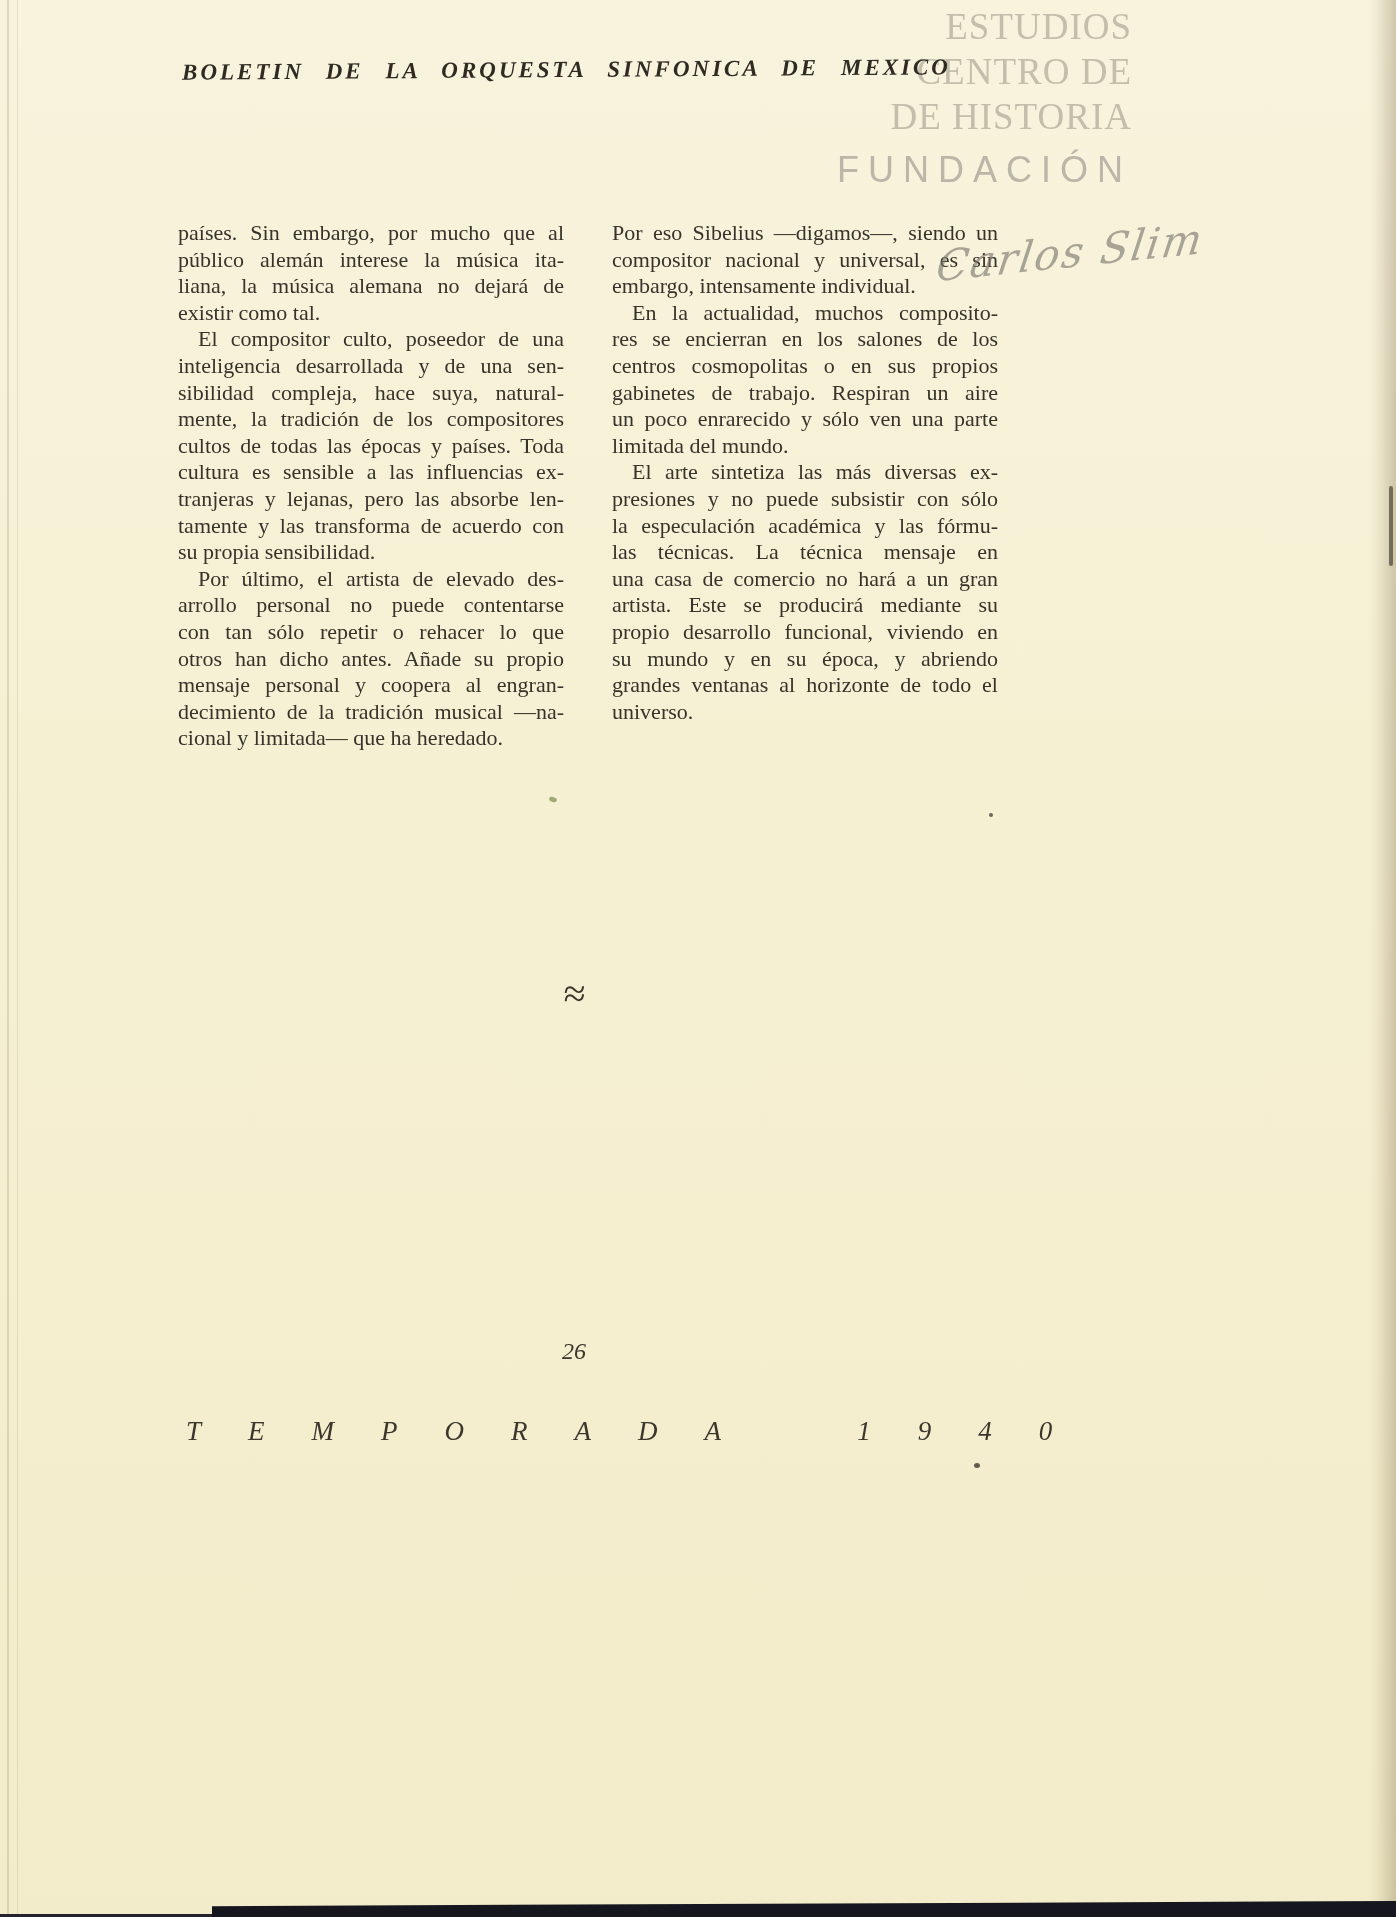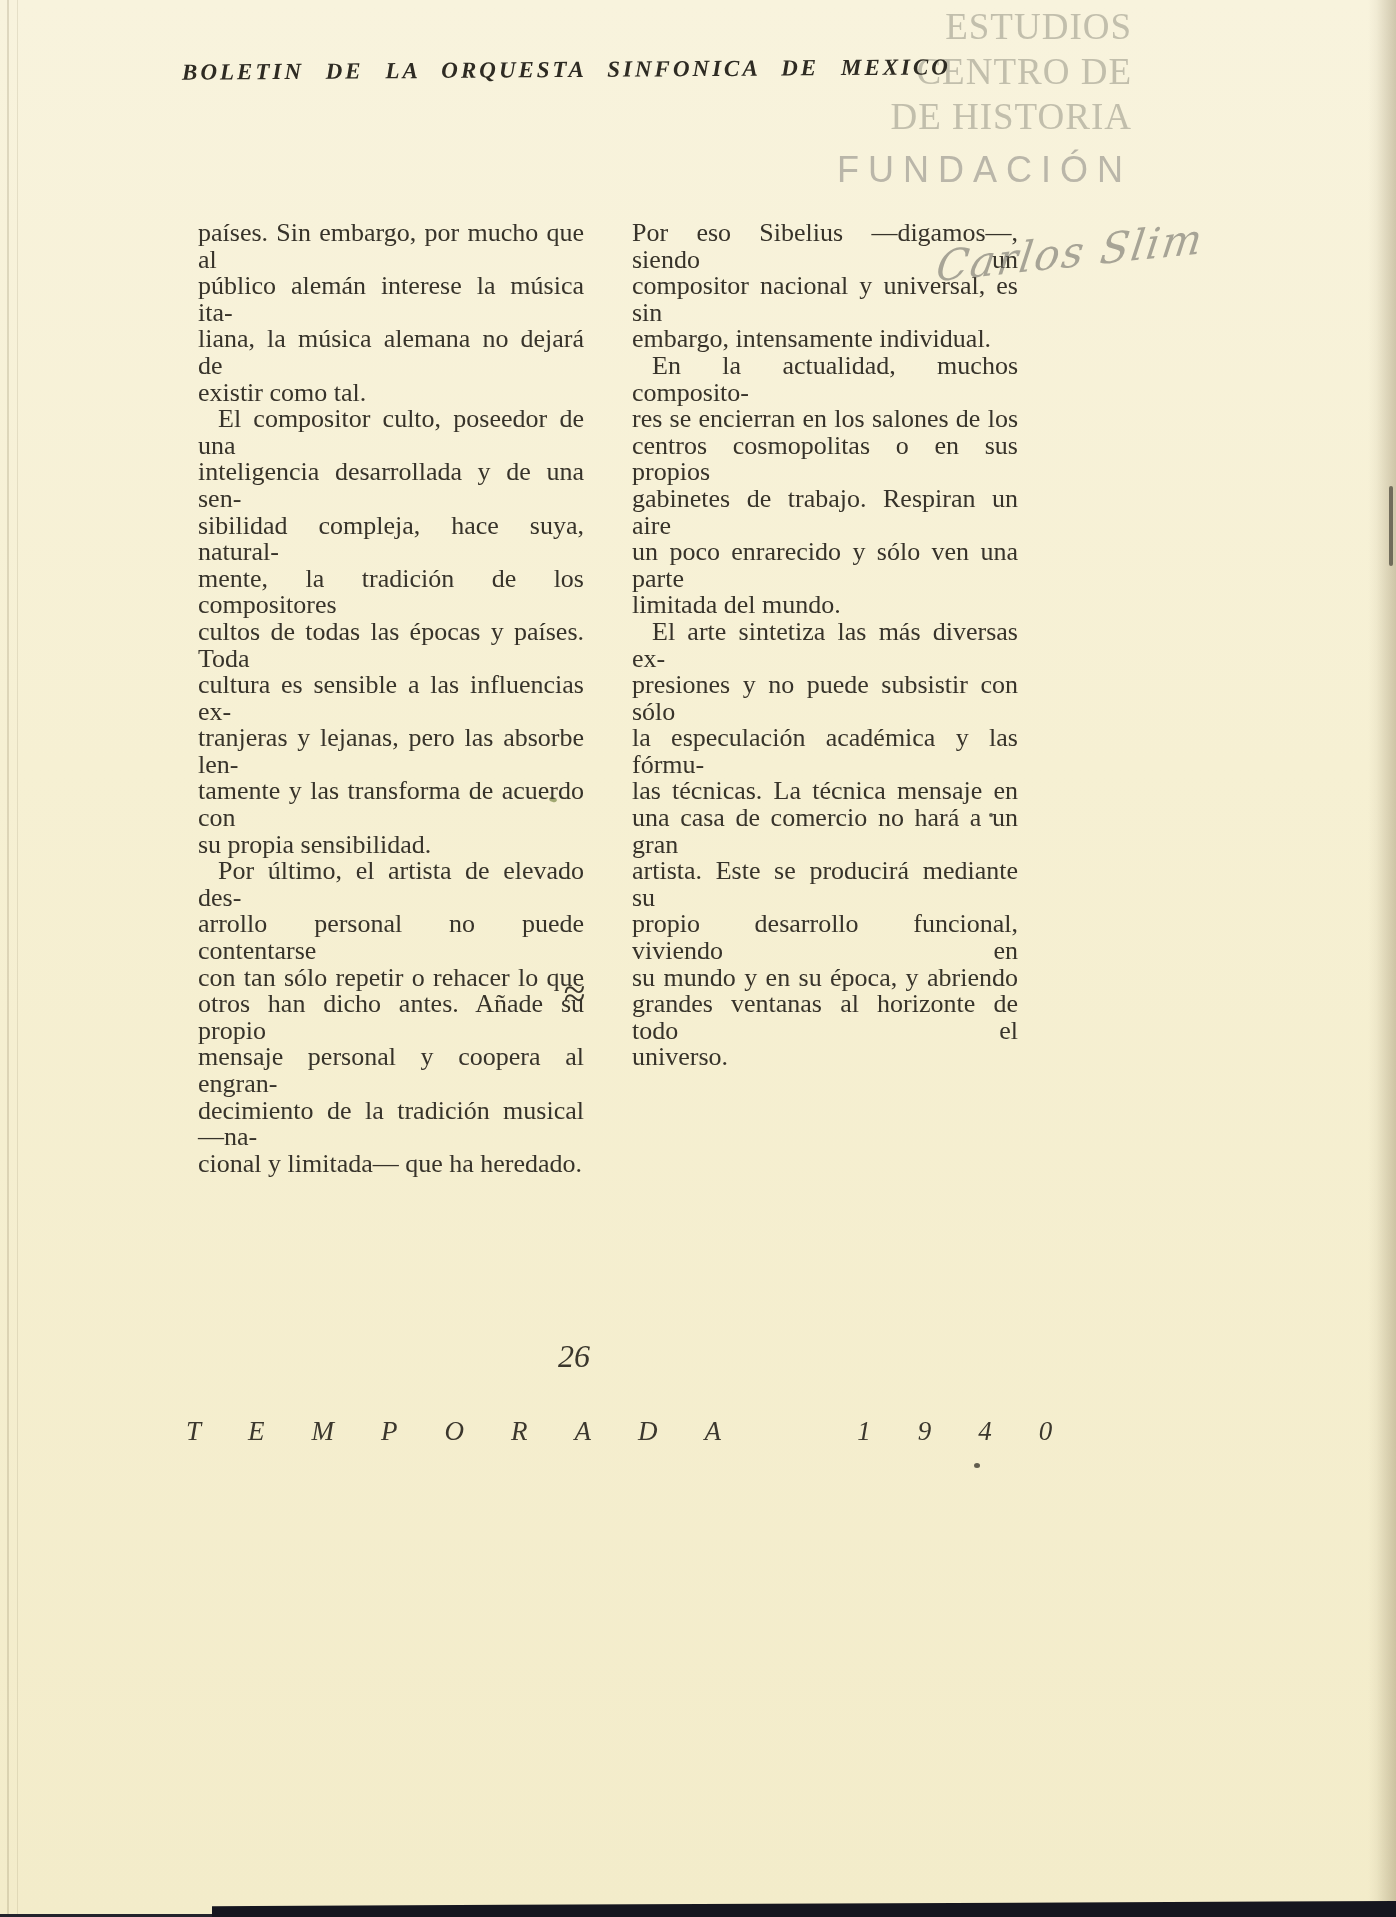--- a/index.html
+++ b/index.html
@@ -56,46 +56,45 @@
     transform: rotate(-6deg) skewX(-14deg);
     white-space: nowrap;
     z-index: 3;
   }
 
   
   .col {
     position: absolute;
     top: 220px;
     width: 386px;
-    font-size: 26px;
+    font-size: 22px;
     line-height: 26.6px;
     color: #37332a;
     z-index: 2;
-    margin-left: 20px;
   }
   .col-left  { left: 178px; }
   .col-right { left: 612px; }
   .line { text-align: justify; text-align-last: justify; }
   .line.lastline { text-align-last: left; }
   .para.indent .line:first-child { text-indent: 20px; }
 
   
   .divider {
     position: absolute;
     top: 970px; left: 178px; width: 792px;
     text-align: center;
     font-size: 40px;
     font-style: italic;
     color: #3a362c;
   }
   .page-number {
     position: absolute;
     top: 1338px; left: 178px; width: 792px;
     text-align: center;
-    font-size: 32px;
+    font-size: 24px;
     font-style: italic;
     color: #3a362c;
   }
   .footer {
     position: absolute;
     top: 1388px; left: 186px;
     font-size: 27px;
     font-style: italic;
     letter-spacing: 47px;
     word-spacing: 36px;

